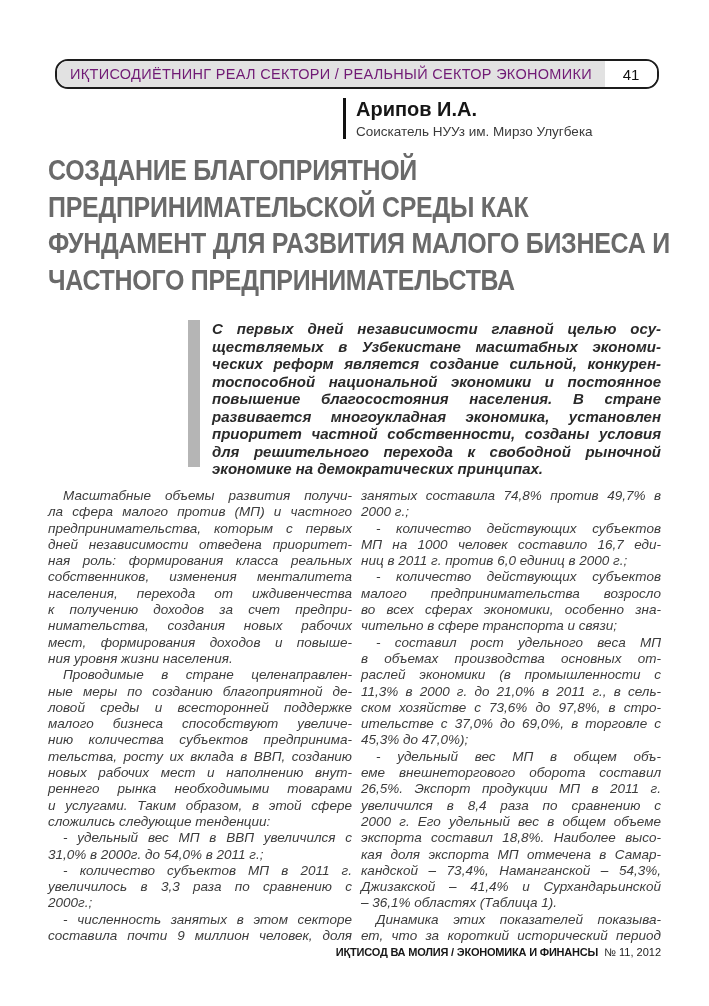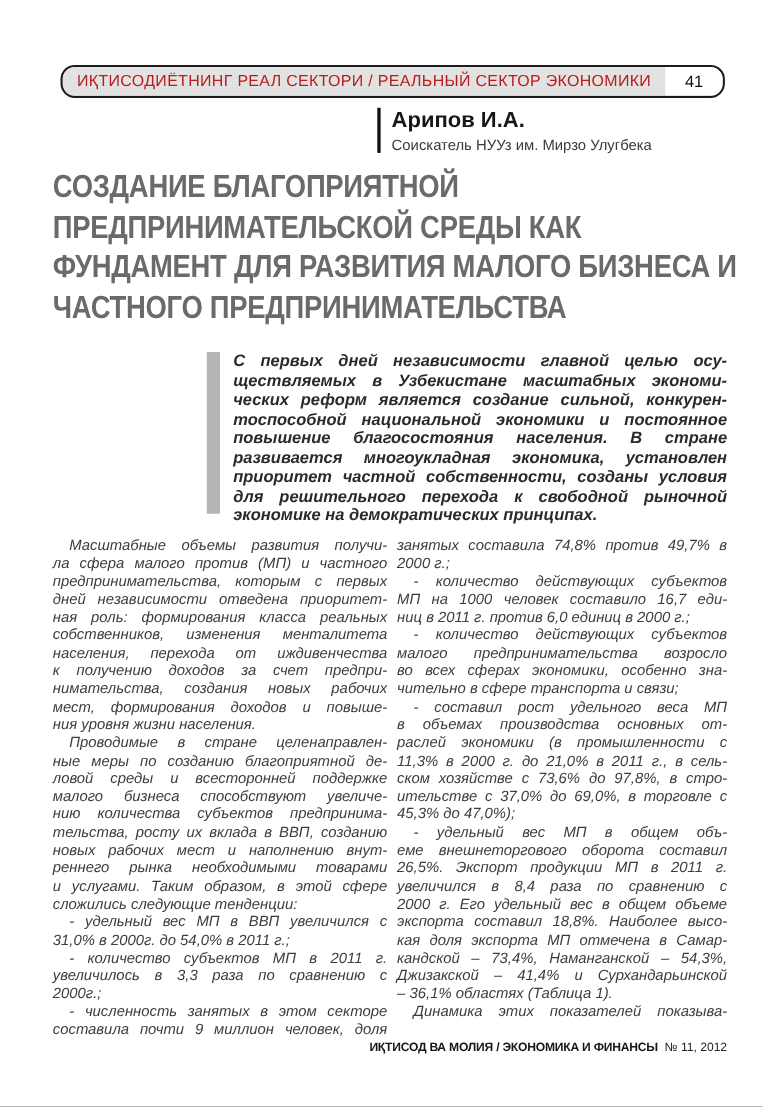--- a/index.html
+++ b/index.html
@@ -8,21 +8,21 @@
     font-family:"Liberation Sans", sans-serif; margin:0 auto; overflow:hidden;
   }
   
   .header-bar {
     position:absolute; left:55px; top:59px; width:604px; height:30px;
     border:2px solid #1c1c1c; border-radius:13px; overflow:hidden;
     display:flex; box-sizing:border-box; background:#ffffff;
   }
   .header-section {
     flex:1; background:#e2e2e2; display:flex; align-items:center; justify-content:center;
-    font-size:14.5px; color:#b91c1c; letter-spacing:0.3px; white-space:nowrap;
+    font-size:14.5px; color:#701a75; letter-spacing:0.3px; white-space:nowrap;
   }
   .page-num {
     width:52px; background:#ffffff; display:flex; align-items:center; justify-content:center;
     font-size:15px; color:#111111;
   }
   
   .author-block { position:absolute; left:343px; top:98px; border-left:3px solid #111111; padding-left:10px; }
   .author-name { font-size:20px; font-weight:bold; color:#161616; margin-bottom:3px; }
   .author-affil { font-size:13.5px; color:#3a3a3a; }
   
@@ -135,20 +135,21 @@
       <div class="bl">еме внешнеторгового оборота составил</div>
       <div class="bl">26,5%. Экспорт продукции МП в 2011 г.</div>
       <div class="bl">увеличился в 8,4 раза по сравнению с</div>
       <div class="bl">2000 г. Его удельный вес в общем объеме</div>
       <div class="bl">экспорта составил 18,8%. Наиболее высо-</div>
       <div class="bl">кая доля экспорта МП отмечена в Самар-</div>
       <div class="bl">кандской – 73,4%, Наманганской – 54,3%,</div>
       <div class="bl">Джизакской – 41,4% и Сурхандарьинской</div>
       <div class="bl end">– 36,1% областях (Таблица 1).</div>
       <div class="bl ind">Динамика этих показателей показыва-</div>
+      <div class="bl">ет, что за короткий исторический период</div>
     </div>
 
   <div class="footer">
     <span class="footer-name">ИҚТИСОД ВА МОЛИЯ / ЭКОНОМИКА И ФИНАНСЫ</span>
     <span class="footer-issue">№ 11, 2012</span>
   </div>
 
 </div>
 
 </body></html>

